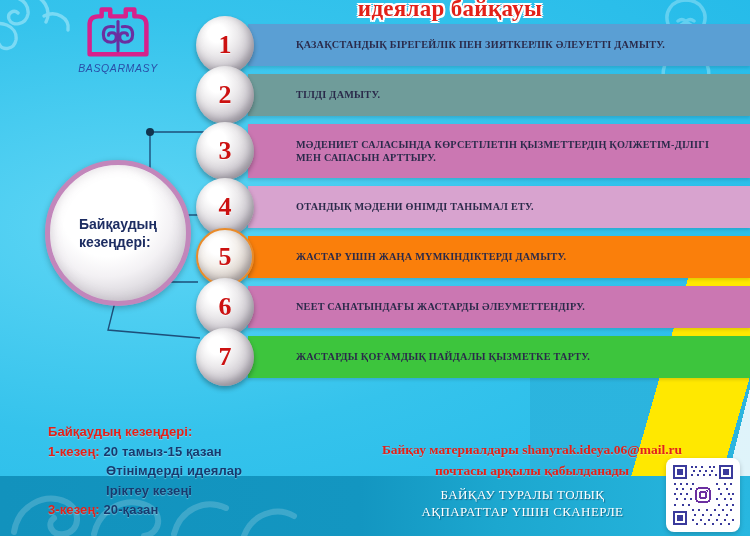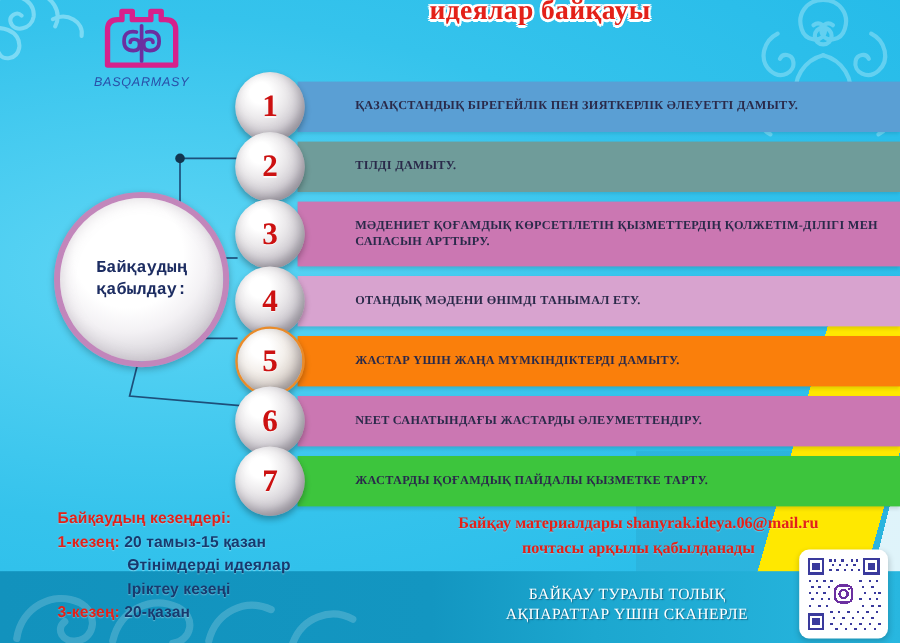--- a/index.html
+++ b/index.html
@@ -67,22 +67,22 @@
   .hub{
     position:absolute;left:45px;top:160px;width:136px;height:136px;border-radius:50%;
     background:
       radial-gradient(circle at 42% 34%, #ffffff 0 38%, #f3f1f4 55%, #d5d2d8 76%, #b9b4bd 100%);
     border:5px solid #c286bb;
     box-shadow:0 2px 6px rgba(0,0,0,.25), inset 0 0 12px rgba(120,100,120,.25);
     display:flex;align-items:center;justify-content:center;
     z-index:6;
   }
   .hub-label{
-    font-family:Liberation Mono, monospace;font-weight:bold;font-size:14px;
-    color:#1d2d62;text-align:right;line-height:18px;
+    font-family:Liberation Sans, sans-serif;font-weight:bold;font-size:14px;
+    color:#1d2d62;text-align:left;line-height:18px;
   }
   .connectors{position:absolute;left:0;top:0;width:750px;height:536px;pointer-events:none;z-index:2;}
 
   
   .rows{position:absolute;left:196px;top:24px;width:554px;z-index:4;}
   .row{position:relative;margin-bottom:8px;}
   .bar{
     margin-left:52px;min-height:42px;box-sizing:border-box;
     padding:9px 14px 9px 48px;
     display:flex;align-items:center;
@@ -111,21 +111,21 @@
   .left-block{
     position:absolute;left:48px;top:422px;z-index:7;
     font-family:"Liberation Sans",sans-serif;font-weight:bold;font-size:13px;
     color:#e32119;line-height:19.5px;letter-spacing:.1px;
     text-shadow:0 1px 1px rgba(255,255,255,.35);
   }
   .left-block .sub{color:#173a6e;}
   .left-block .ind{padding-left:58px;color:#173a6e;}
 
   .right-block{
-    position:absolute;left:352px;top:425px;width:360px;text-align:center;z-index:7;
+    position:absolute;left:352px;top:439px;width:360px;text-align:center;z-index:7;
     font-family:"Liberation Serif",serif;font-weight:bold;font-size:13.5px;
     color:#e32119;line-height:21px;
     text-shadow:0 1px 1px rgba(255,255,255,.3);
   }
   .scan-block{
     position:absolute;left:400px;top:486px;width:245px;text-align:center;z-index:7;
     font-family:"Liberation Serif",serif;font-weight:normal;font-size:13px;
     color:#ffffff;line-height:17px;letter-spacing:.4px;
     text-shadow:1px 1px 1px rgba(10,70,100,.65);
   }
@@ -211,35 +211,35 @@
     </g>
     <g fill="#12354f">
       <circle cx="150" cy="132" r="4"></circle>
       <circle cx="165" cy="282" r="4"></circle>
     </g>
   </svg>
 
   <div class="hub">
     <div class="hub-label">
       <span>Байқаудың</span><br>
-      <span>қабылдау:</span>
+      <span>кезеңдері:</span>
     </div>
   </div>
 
   <div class="rows" id="rows">
       <div class="row">
-        <div class="bar" style="background: rgb(90, 159, 212); margin-top: 44px;">ҚАЗАҚСТАНДЫҚ БІРЕГЕЙЛІК ПЕН ЗИЯТКЕРЛІК ӘЛЕУЕТТІ ДАМЫТУ.</div>
+        <div class="bar" style="background: rgb(90, 159, 212);">ҚАЗАҚСТАНДЫҚ БІРЕГЕЙЛІК ПЕН ЗИЯТКЕРЛІК ӘЛЕУЕТТІ ДАМЫТУ.</div>
         <div class="num">1</div>
       </div>
       <div class="row">
         <div class="bar" style="background: rgb(111, 156, 154);">ТІЛДІ ДАМЫТУ.</div>
         <div class="num">2</div>
       </div>
       <div class="row">
-        <div class="bar tall" style="background: rgb(203, 119, 178);">МӘДЕНИЕТ ҚОҒАМДЫҚ КӨРСЕТІЛЕТІН ҚЫЗМЕТТЕРДІҢ ҚОЛЖЕТІМ-ДІЛІГІ МЕН САПАСЫН АРТТЫРУ.</div>
+        <div class="bar tall" style="background: rgb(203, 119, 178);">МӘДЕНИЕТ САЛАСЫНДА КӨРСЕТІЛЕТІН ҚЫЗМЕТТЕРДІҢ ҚОЛЖЕТІМ-ДІЛІГІ МЕН САПАСЫН АРТТЫРУ.</div>
         <div class="num">3</div>
       </div>
       <div class="row">
         <div class="bar" style="background: rgb(216, 163, 207);">ОТАНДЫҚ МӘДЕНИ ӨНІМДІ ТАНЫМАЛ ЕТУ.</div>
         <div class="num">4</div>
       </div>
       <div class="row">
         <div class="bar" style="background: rgb(250, 127, 11);">ЖАСТАР ҮШІН ЖАҢА МҮМКІНДІКТЕРДІ ДАМЫТУ.</div>
         <div class="num hl">5</div>
       </div>

